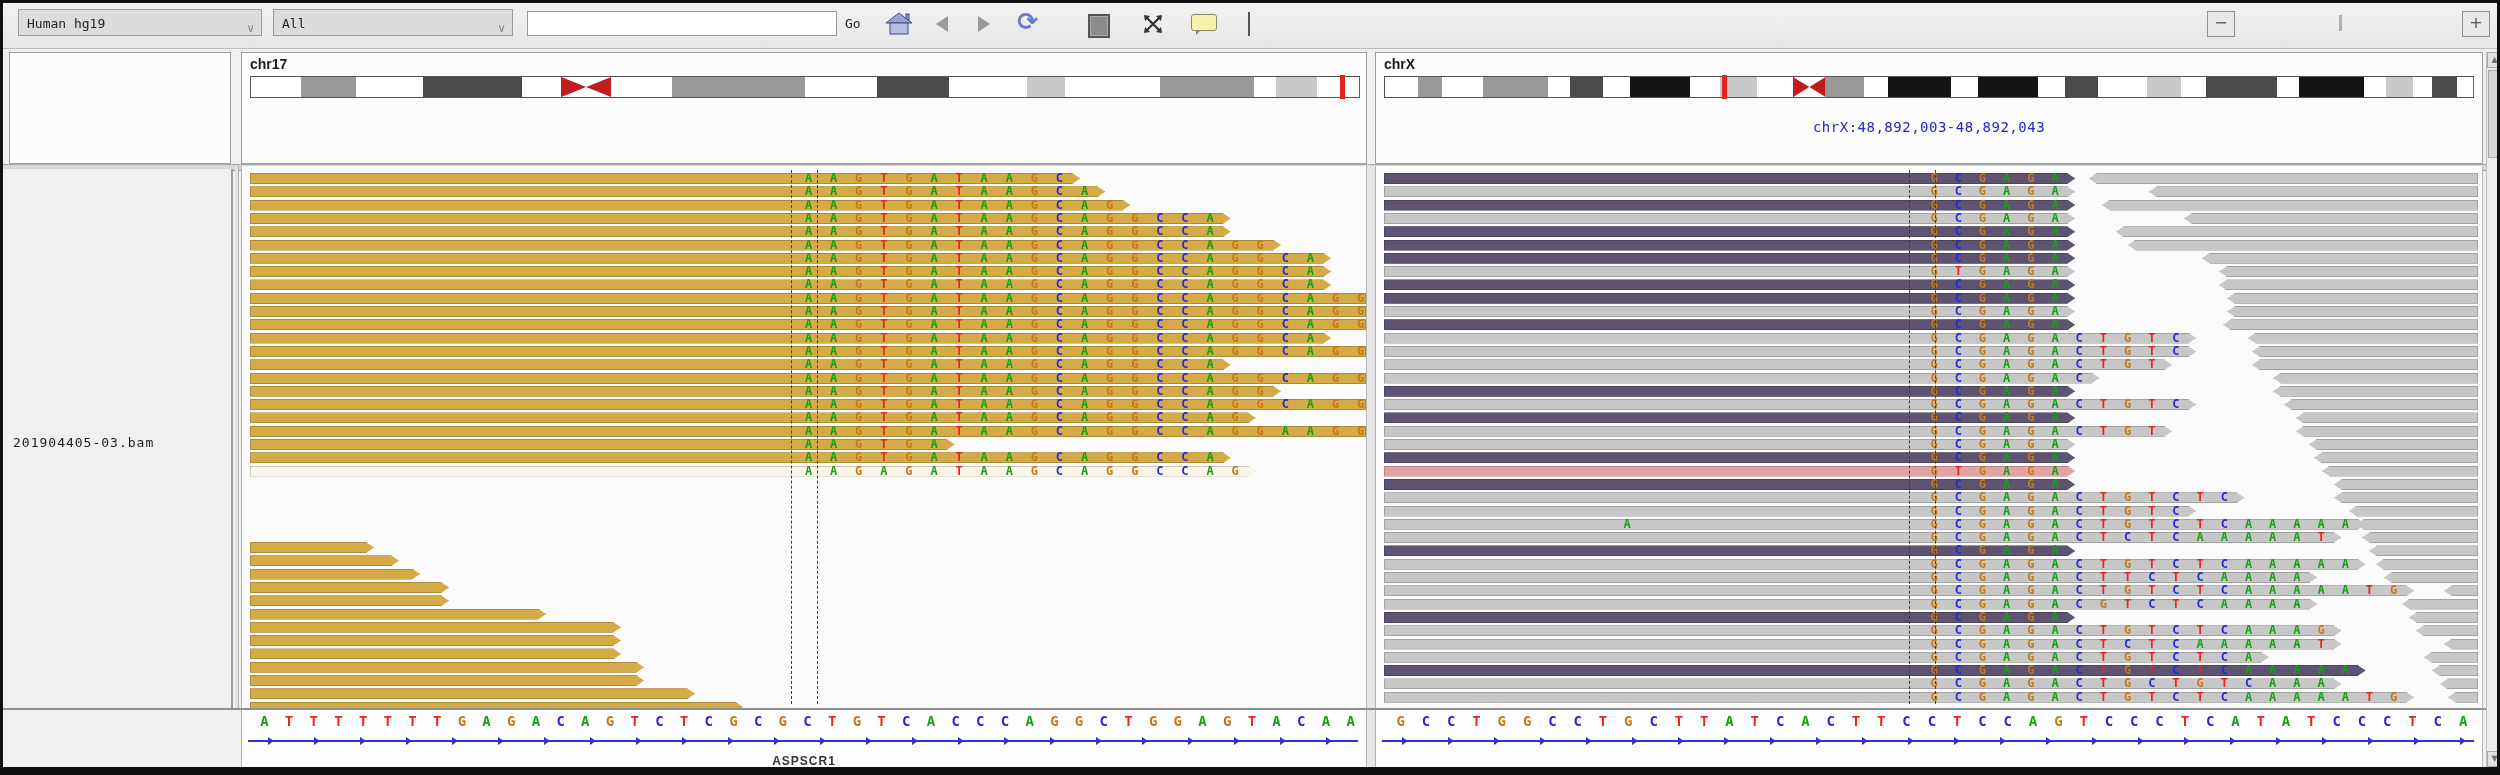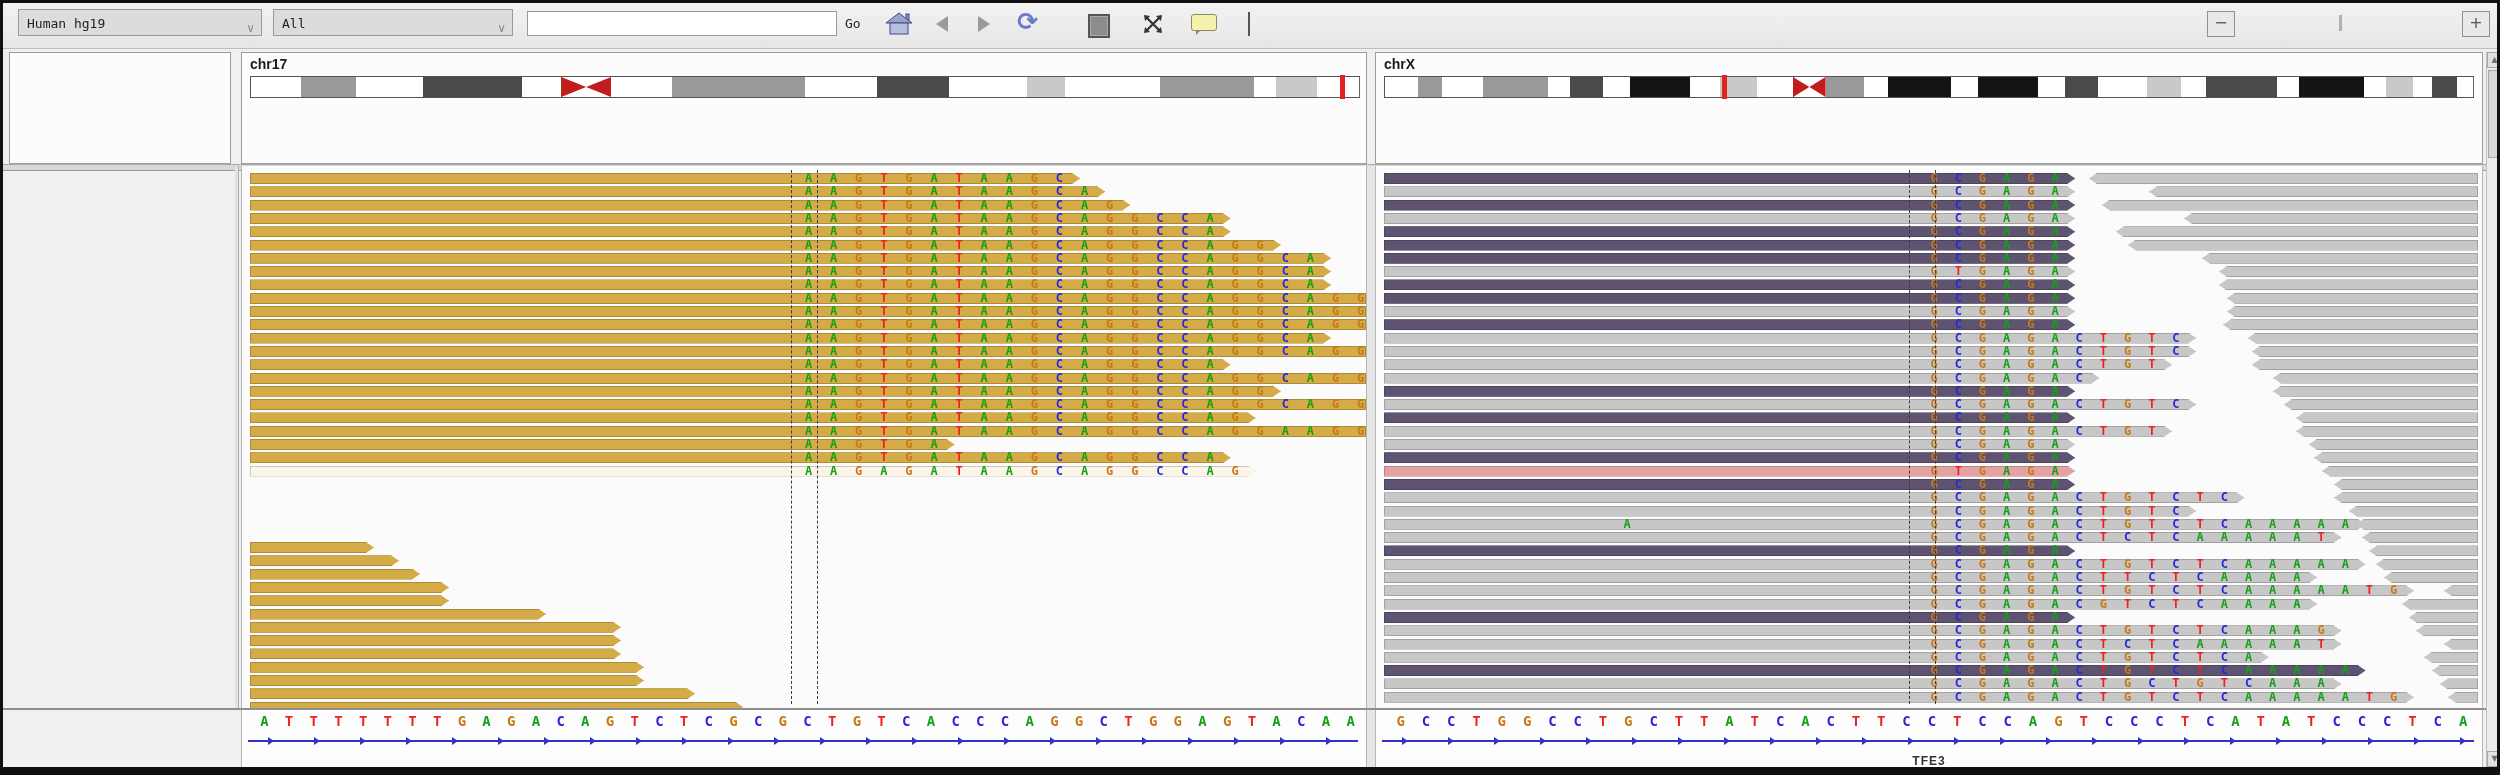--- a/index.html
+++ b/index.html
@@ -151,23 +151,27 @@
         <div style="position: absolute; left: 913.92px; top: 0px; width: 65.28px; height: 20px; background: rgb(20, 20, 20); border-right: 1px solid rgb(102, 102, 102);"></div>
         <div style="position: absolute; left: 979.2px; top: 0px; width: 21.76px; height: 20px; background: rgb(255, 255, 255); border-right: 1px solid rgb(102, 102, 102);"></div>
         <div style="position: absolute; left: 1000.96px; top: 0px; width: 27.2px; height: 20px; background: rgb(201, 201, 201); border-right: 1px solid rgb(102, 102, 102);"></div>
         <div style="position: absolute; left: 1028.16px; top: 0px; width: 18.496px; height: 20px; background: rgb(255, 255, 255); border-right: 1px solid rgb(102, 102, 102);"></div>
         <div style="position: absolute; left: 1046.66px; top: 0px; width: 25.024px; height: 20px; background: rgb(74, 74, 74); border-right: 1px solid rgb(102, 102, 102);"></div>
         <div style="position: absolute; left: 1071.68px; top: 0px; width: 16.32px; height: 20px; background: rgb(255, 255, 255); border-right: 1px solid rgb(102, 102, 102);"></div>
         <div style="position: absolute; left: 408px; top: 0px; width: 16.32px; height: 20px; background: rgb(194, 29, 29); clip-path: polygon(0px 0px, 100% 50%, 0px 100%);"></div>
         <div style="position: absolute; left: 424.32px; top: 0px; width: 16.32px; height: 20px; clip-path: polygon(100% 0px, 0px 50%, 100% 100%); background-color: rgb(194, 29, 29);"></div>
         <div style="position: absolute; left: 337.456px; top: -2px; width: 5px; height: 24px; background: rgb(227, 34, 34);"></div>
       </div>
+    <div class="abs locus" style="left:0;top:66px;width:100%;">chrX:48,892,003-48,892,043</div>
   </div>
   <div class="abs sepband" style="left:0;top:161px;width:2483px;height:5px;"></div>
 
+  <div class="abs" style="left:0;top:166px;width:230px;height:539px;background:#f0f0f0;border-right:2px solid #9c9c9c;box-sizing:border-box;">
+    <span class="abs tracklabel" style="left:10px;top:266px;">201904405-03.bam</span>
+  </div>
   <div class="abs" style="left:232px;top:163px;width:4px;height:542px;background:#e2e2e2;border-right:1px solid #b0b0b0;box-sizing:border-box;"></div>
 
   <div class="abs alnpanel" id="aln0" style="left:238px;width:1126px;">
       <div class="read tipR" style="position: absolute; left: 8px; top: 7px; width: 830.1px; background: rgb(212, 171, 70);"></div>
       <div class="abs bases " style="position: absolute; left: 554px; top: 6px;">
         <span style="color: rgb(21, 160, 21); width: 25.1px;">A</span>
         <span style="color: rgb(21, 160, 21); width: 25.1px;">A</span>
         <span style="color: rgb(200, 120, 20); width: 25.1px;">G</span>
         <span style="color: rgb(238, 34, 34); width: 25.1px;">T</span>
         <span style="color: rgb(200, 120, 20); width: 25.1px;">G</span>
@@ -1254,20 +1258,21 @@
         <span style="color: rgb(238, 34, 34); width: 24.2px;">T</span>
         <span style="color: rgb(200, 120, 20); width: 24.2px;">G</span>
       </div>
       <div class="read tipL" style="position: absolute; left: 1072px; top: 525.7px; width: 30px; background: rgb(199, 199, 199);"></div>
       <div class="abs dash" style="position: absolute; left: 533px; top: 4px; height: 534px;"></div>
       <div class="abs dash" style="position: absolute; left: 559px; top: 4px; height: 534px;"></div>
     </div>
 
   <div class="abs" style="left:0;top:705px;width:2483px;height:2px;background:#8f8f8f;"></div>
   <div class="abs seqrow" id="bot0" style="left:238px;top:707px;width:1126px;height:59px;background:#fdfdfd;border-left:1px solid #b5b5b5;border-right:1px solid #b5b5b5;box-sizing:border-box;">
+    <div class="abs genename" style="left:0;top:44px;width:100%;">ASPSCR1</div>
   <div class="abs bases " style="position: absolute; left: 10px; top: 3px;">
         <span style="color: rgb(21, 160, 21); width: 24.7px;">A</span>
         <span style="color: rgb(238, 34, 34); width: 24.7px;">T</span>
         <span style="color: rgb(238, 34, 34); width: 24.7px;">T</span>
         <span style="color: rgb(238, 34, 34); width: 24.7px;">T</span>
         <span style="color: rgb(238, 34, 34); width: 24.7px;">T</span>
         <span style="color: rgb(238, 34, 34); width: 24.7px;">T</span>
         <span style="color: rgb(238, 34, 34); width: 24.7px;">T</span>
         <span style="color: rgb(238, 34, 34); width: 24.7px;">T</span>
         <span style="color: rgb(200, 120, 20); width: 24.7px;">G</span>
@@ -1328,21 +1333,20 @@
       <div class="abs genearrow" style="position: absolute; left: 762px; top: 27px;"></div>
       <div class="abs genearrow" style="position: absolute; left: 808px; top: 27px;"></div>
       <div class="abs genearrow" style="position: absolute; left: 854px; top: 27px;"></div>
       <div class="abs genearrow" style="position: absolute; left: 900px; top: 27px;"></div>
       <div class="abs genearrow" style="position: absolute; left: 946px; top: 27px;"></div>
       <div class="abs genearrow" style="position: absolute; left: 992px; top: 27px;"></div>
       <div class="abs genearrow" style="position: absolute; left: 1038px; top: 27px;"></div>
       <div class="abs genearrow" style="position: absolute; left: 1084px; top: 27px;"></div>
     </div>
   <div class="abs seqrow" id="bot1" style="left:1372px;top:707px;width:1108px;height:59px;background:#fdfdfd;border-left:1px solid #b5b5b5;border-right:1px solid #b5b5b5;box-sizing:border-box;">
-    <div class="abs genename" style="left:0;top:44px;width:100%;">TFE3</div>
   <div class="abs bases " style="position: absolute; left: 12px; top: 3px;">
         <span style="color: rgb(200, 120, 20); width: 25.3px;">G</span>
         <span style="color: rgb(40, 40, 216); width: 25.3px;">C</span>
         <span style="color: rgb(40, 40, 216); width: 25.3px;">C</span>
         <span style="color: rgb(238, 34, 34); width: 25.3px;">T</span>
         <span style="color: rgb(200, 120, 20); width: 25.3px;">G</span>
         <span style="color: rgb(200, 120, 20); width: 25.3px;">G</span>
         <span style="color: rgb(40, 40, 216); width: 25.3px;">C</span>
         <span style="color: rgb(40, 40, 216); width: 25.3px;">C</span>
         <span style="color: rgb(238, 34, 34); width: 25.3px;">T</span>

